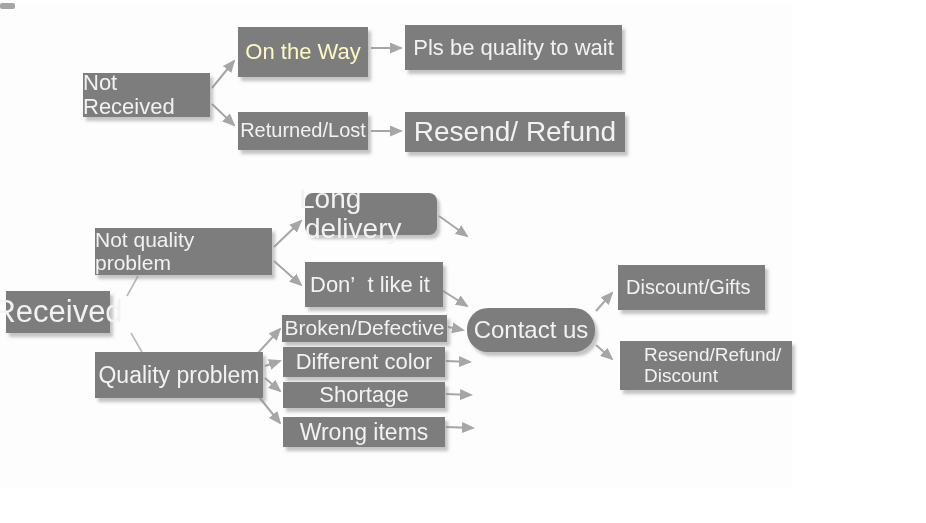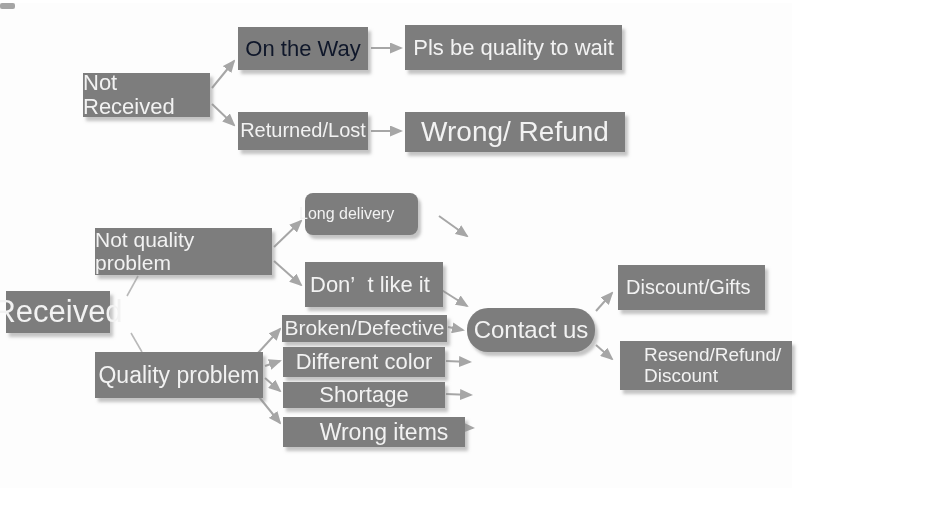--- a/index.html
+++ b/index.html
@@ -53,31 +53,31 @@
       <line x1="448" y1="327" x2="463" y2="330" stroke="#a6a6a6" stroke-width="2" marker-end="url(#ah)"></line>
       <line x1="446" y1="361" x2="470" y2="362" stroke="#a6a6a6" stroke-width="2" marker-end="url(#ah)"></line>
       <line x1="446" y1="394" x2="471" y2="395" stroke="#a6a6a6" stroke-width="2" marker-end="url(#ah)"></line>
       <line x1="446" y1="427" x2="473" y2="428" stroke="#a6a6a6" stroke-width="2" marker-end="url(#ah)"></line>
       <line x1="596" y1="311" x2="612" y2="293" stroke="#a6a6a6" stroke-width="2" marker-end="url(#ah)"></line>
       <line x1="596" y1="345" x2="612" y2="359" stroke="#a6a6a6" stroke-width="2" marker-end="url(#ah)"></line>
     </svg>
 
   <div id="nodes">
       <div class="node" style="left: 83px; top: 73px; width: 127px; height: 44px; font-size: 22px; color: rgb(242, 242, 242);">Not Received</div>
-      <div class="node" style="left: 238px; top: 27px; width: 130px; height: 43px; font-size: 22px; color: #0f172a;">On the Way</div>
+      <div class="node" style="left: 238px; top: 27px; width: 130px; height: 50px; font-size: 22px; color: #fef9c3;">On the Way</div>
       <div class="node" style="left: 405px; top: 25px; width: 217px; height: 45px; font-size: 22px; color: rgb(242, 242, 242);">Pls be quality to wait</div>
       <div class="node" style="left: 238px; top: 112px; width: 130px; height: 38px; font-size: 20px; color: rgb(242, 242, 242);">Returned/Lost</div>
-      <div class="node" style="left: 405px; top: 112px; width: 220px; height: 40px; font-size: 28px; color: rgb(242, 242, 242);">Wrong/ Refund</div>
+      <div class="node" style="left: 405px; top: 112px; width: 220px; height: 40px; font-size: 28px; color: rgb(242, 242, 242);">Resend/ Refund</div>
       <div class="node" style="left: 6px; top: 291px; width: 104px; height: 42px; font-size: 31px; color: rgb(242, 242, 242);">Received</div>
       <div class="node" style="left: 95px; top: 228px; width: 177px; height: 47px; font-size: 21px; color: rgb(242, 242, 242);">Not quality problem</div>
-      <div class="node left" style="left: 305px; top: 193px; width: 113px; height: 42px; font-size: 16px; color: rgb(242, 242, 242); text-indent: -6px; border-radius: 8px;">Long delivery</div>
+      <div class="node left" style="left: 305px; top: 193px; width: 132px; height: 42px; font-size: 28px; color: rgb(242, 242, 242); text-indent: -6px; border-radius: 8px;">Long delivery</div>
       <div class="node left" style="left: 305px; top: 262px; width: 133px; height: 45px; font-size: 22px; color: rgb(242, 242, 242); padding-left: 5px;">Don’&nbsp; t like it</div>
       <div class="node" style="left: 95px; top: 352px; width: 168px; height: 46px; font-size: 23px; color: rgb(242, 242, 242);">Quality problem</div>
       <div class="node" style="left: 282px; top: 315px; width: 165px; height: 27px; font-size: 21px; color: rgb(242, 242, 242);">Broken/Defective</div>
       <div class="node" style="left: 283px; top: 347px; width: 162px; height: 30px; font-size: 22px; color: rgb(242, 242, 242);">Different color</div>
       <div class="node" style="left: 283px; top: 382px; width: 162px; height: 26px; font-size: 22px; color: rgb(242, 242, 242);">Shortage</div>
-      <div class="node" style="left: 283px; top: 417px; width: 162px; height: 30px; font-size: 23px; color: rgb(242, 242, 242); padding-left: 20px;">Wrong items</div>
+      <div class="node" style="left: 283px; top: 417px; width: 162px; height: 30px; font-size: 23px; color: rgb(242, 242, 242);">Wrong items</div>
       <div class="node" style="left: 467px; top: 308px; width: 128px; height: 44px; font-size: 24px; color: rgb(242, 242, 242); border-radius: 21px;">Contact us</div>
       <div class="node left" style="left: 618px; top: 265px; width: 139px; height: 45px; font-size: 20px; color: rgb(242, 242, 242); padding-left: 8px;">Discount/Gifts</div>
       <div class="node left" style="left: 620px; top: 341px; width: 148px; height: 49px; font-size: 19px; color: rgb(242, 242, 242); padding-left: 24px;">Resend/Refund/
 Discount</div>
     </div>
 </div>
 
 </body></html>

